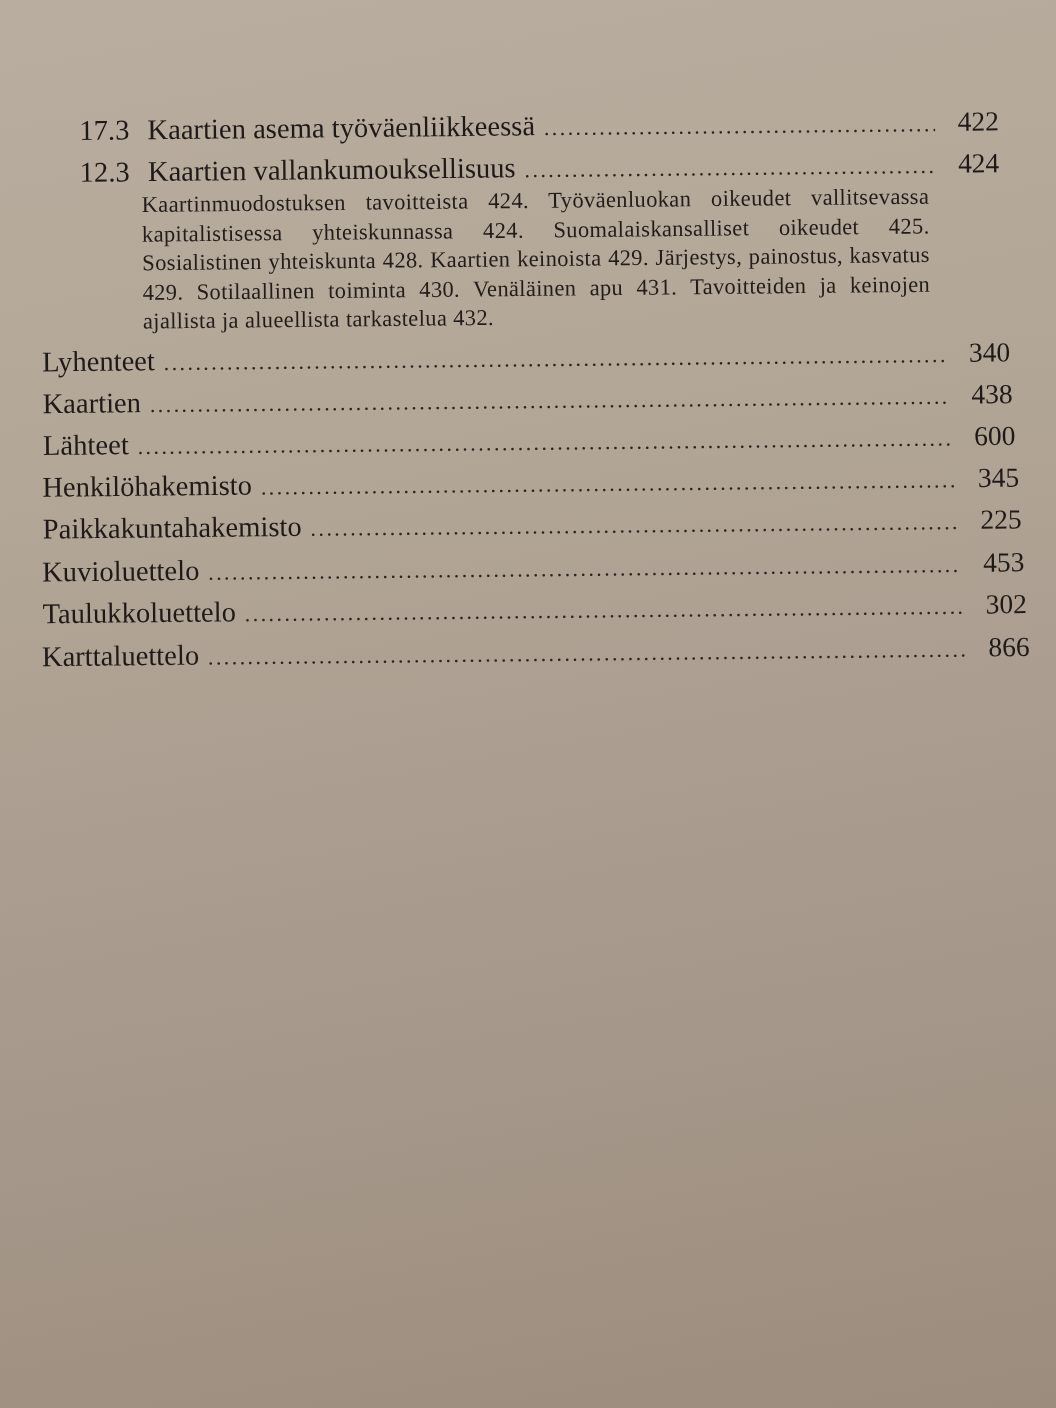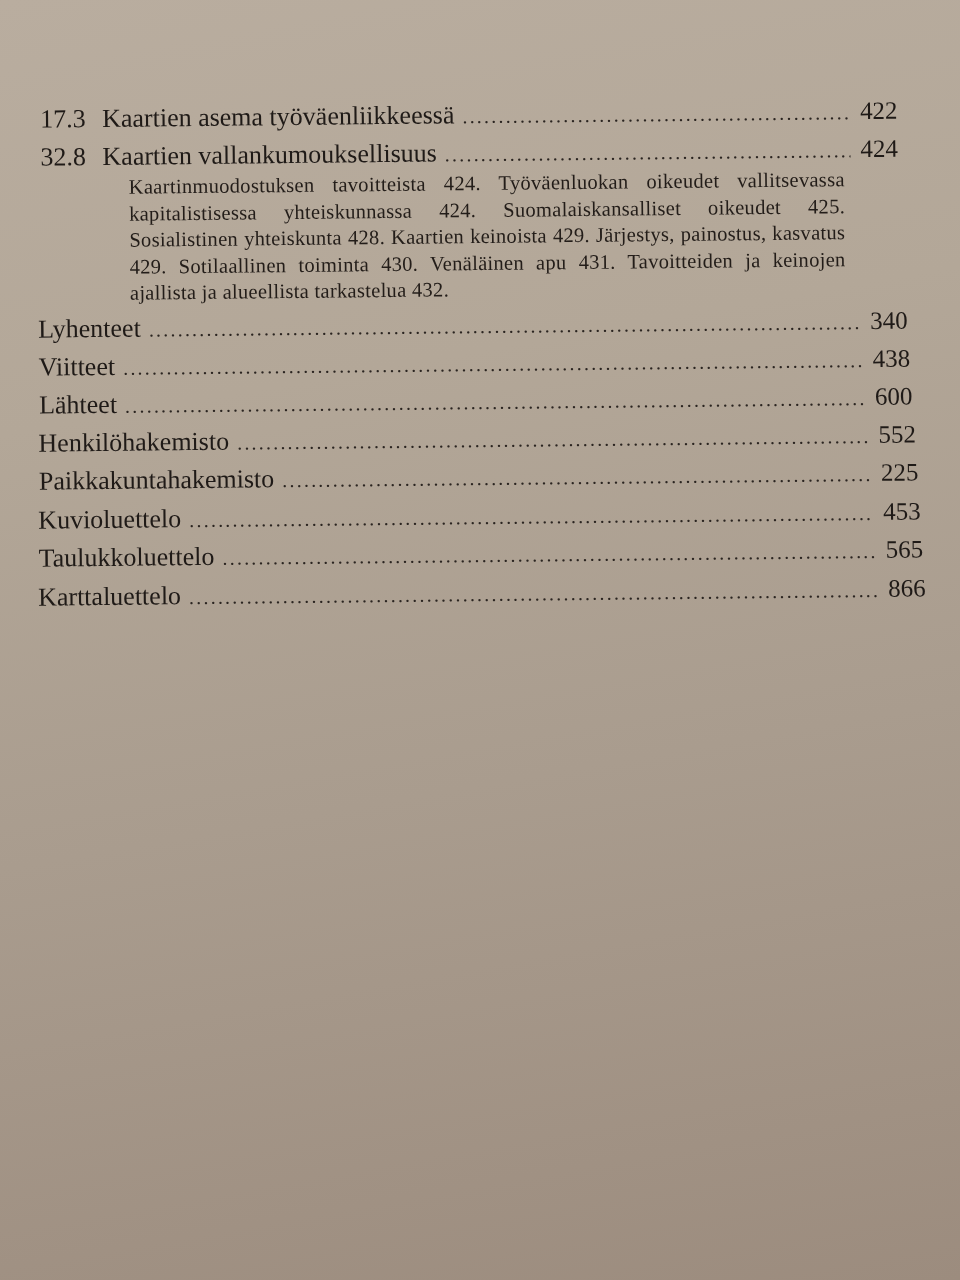--- a/index.html
+++ b/index.html
@@ -11,97 +11,97 @@
     position: relative;
   }
   .page {
     position: absolute; left: 0; top: 0; width: 960px; height: 1280px;
     transform: rotate(-0.6deg); transform-origin: 480px 300px;
   }
   .row {
     position: absolute; display: flex; align-items: baseline;
     font-size: 26px; line-height: 30px; white-space: nowrap;
   }
-  .row .num { display: inline-block; width: 62px; }
+  .row .num { display: inline-block; width: 62px; margin-left: 32px; }
   .row .leader {
     flex: 1; overflow: hidden; margin-left: 8px; margin-right: 10px;
     letter-spacing: 2.2px; font-size: 20px; color: #2a2420;
   }
   .row .leader::before {
     content: ". . . . . . . . . . . . . . . . . . . . . . . . . . . . . . . . . . . . . . . . . . . . . . . . . . . . . . . . . . . . . . . . . . . . . . . . . . . . . . . . . . . . . . . . . . . . . . . . . . . . . . . . . . . . . .";
     letter-spacing: -1.4px;
   }
-  .row .page-num { width: 48px; text-align: left; font-size: 25px; }
+  .row .page-num { width: 48px; text-align: right; font-size: 25px; }
   .sub {
     position: absolute; left: 130px; top: 170px; width: 716px;
     font-size: 20.5px; line-height: 26.5px; text-align: justify;
     letter-spacing: 0.3px; color: #231d19;
   }
 </style>
 </head>
 <body>
 
 <div class="page">
 
   <div class="row" style="left:42px; top:100px; width:868px;">
     <span class="num">17.3</span>
     <span>Kaartien asema työväenliikkeessä</span>
     <span class="leader"></span>
     <span class="page-num">422</span>
   </div>
 
   <div class="row" style="left:42px; top:138px; width:868px;">
-    <span class="num">32.8</span>
+    <span class="num">12.3</span>
     <span>Kaartien vallankumouksellisuus</span>
     <span class="leader"></span>
     <span class="page-num">424</span>
   </div>
 
   <div class="sub">Kaartinmuodostuksen tavoitteista 424. Työväenluokan oikeudet vallitsevassa kapitalistisessa yhteiskunnassa 424. Suomalaiskansalliset oikeudet 425. Sosialistinen yhteiskunta 428. Kaartien keinoista 429. Järjestys, painostus, kasvatus 429. Sotilaallinen toiminta 430. Venäläinen apu 431. Tavoitteiden ja keinojen ajallista ja alueellista tarkastelua 432.</div>
 
   <div class="row" style="left:38px; top:310px; width:880px;">
     <span>Lyhenteet</span>
     <span class="leader"></span>
     <span class="page-num">340</span>
   </div>
 
   <div class="row" style="left:38px; top:348px; width:882px;">
-    <span>Viitteet</span>
+    <span>Kaartien</span>
     <span class="leader"></span>
     <span class="page-num">438</span>
   </div>
 
   <div class="row" style="left:38px; top:386px; width:884px;">
     <span>Lähteet</span>
     <span class="leader"></span>
     <span class="page-num">600</span>
   </div>
 
   <div class="row" style="left:37px; top:424px; width:888px;">
     <span>Henkilöhakemisto</span>
     <span class="leader"></span>
-    <span class="page-num">552</span>
+    <span class="page-num">345</span>
   </div>
 
   <div class="row" style="left:37px; top:462px; width:890px;">
     <span>Paikkakuntahakemisto</span>
     <span class="leader"></span>
     <span class="page-num">225</span>
   </div>
 
   <div class="row" style="left:36px; top:501px; width:893px;">
     <span>Kuvioluettelo</span>
     <span class="leader"></span>
     <span class="page-num">453</span>
   </div>
 
   <div class="row" style="left:36px; top:539px; width:895px;">
     <span>Taulukkoluettelo</span>
     <span class="leader"></span>
-    <span class="page-num">565</span>
+    <span class="page-num">302</span>
   </div>
 
   <div class="row" style="left:35px; top:578px; width:898px;">
     <span>Karttaluettelo</span>
     <span class="leader"></span>
     <span class="page-num">866</span>
   </div>
 
 </div>
 

